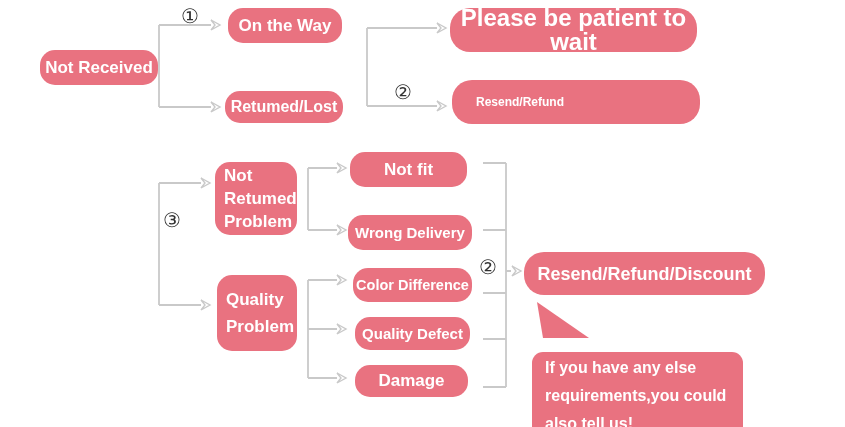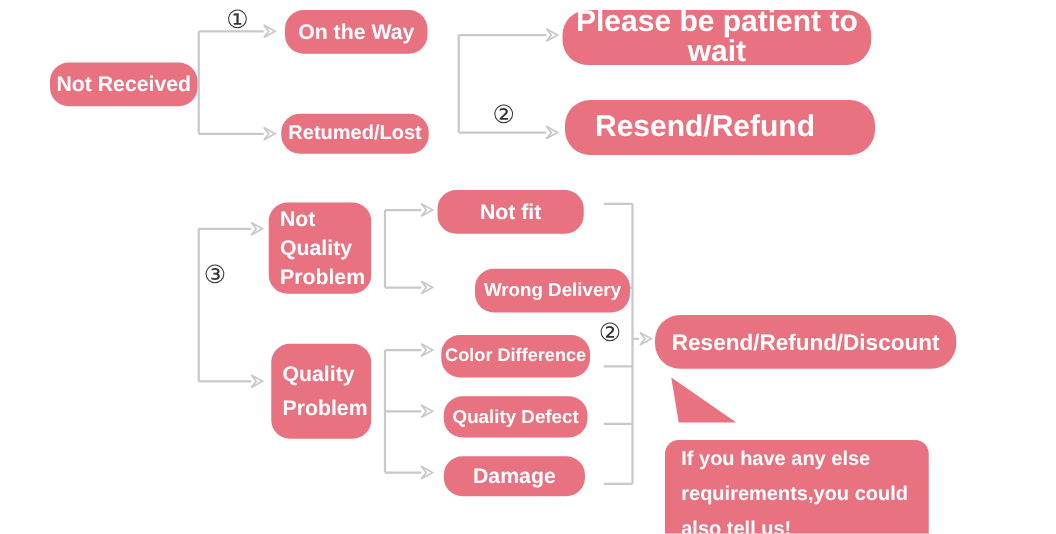--- a/index.html
+++ b/index.html
@@ -87,33 +87,33 @@
   </svg>
 
   <div class="node" style="left:40px;top:50px;width:118px;height:35px;">Not Received</div>
 
   <div class="node" style="left:228px;top:8px;width:114px;height:35px;">On the Way</div>
 
   <div class="node" style="left:225px;top:91px;width:118px;height:32px;font-size:16px;">Retumed/Lost</div>
 
   <div class="node" style="left:450px;top:8px;width:247px;height:44px;font-size:24px;border-radius:20px;">Please be patient to wait</div>
 
-  <div class="node align-left" style="left:452px;top:80px;width:248px;height:44px;font-size:24px;border-radius:20px;padding-left:24px;">Resend/Refund</div>
+  <div class="node align-left" style="left:452px;top:80px;width:248px;height:44px;font-size:12px;border-radius:20px;padding-left:24px;">Resend/Refund</div>
 
 
   <div class="node align-left" style="left:215px;top:162px;width:82px;height:73px;padding-left:9px;line-height:23px;">Not
-Quality
+Retumed
 Problem</div>
 
   <div class="node align-left" style="left:217px;top:275px;width:80px;height:76px;padding-left:9px;line-height:27px;">Quality
 Problem</div>
 
   <div class="node" style="left:350px;top:152px;width:117px;height:35px;">Not fit</div>
 
-  <div class="node" style="left:348px;top:215px;width:124px;height:35px;font-size:15px;margin-left:32px;">Wrong Delivery</div>
+  <div class="node" style="left:348px;top:215px;width:124px;height:35px;font-size:15px;">Wrong Delivery</div>
 
   <div class="node" style="left:353px;top:268px;width:119px;height:34px;font-size:14.5px;">Color Difference</div>
 
   <div class="node" style="left:355px;top:317px;width:115px;height:33px;font-size:15px;">Quality Defect</div>
 
   <div class="node" style="left:355px;top:365px;width:113px;height:32px;">Damage</div>
 
   <div class="node" style="left:524px;top:252px;width:241px;height:43px;font-size:18px;border-radius:20px;">Resend/Refund/Discount</div>
 
   <div class="node align-left" style="left:532px;top:352px;width:211px;height:88px;font-size:16px;line-height:28px;border-radius:11px;padding-left:13px;padding-right:4px;">If  you have any else

